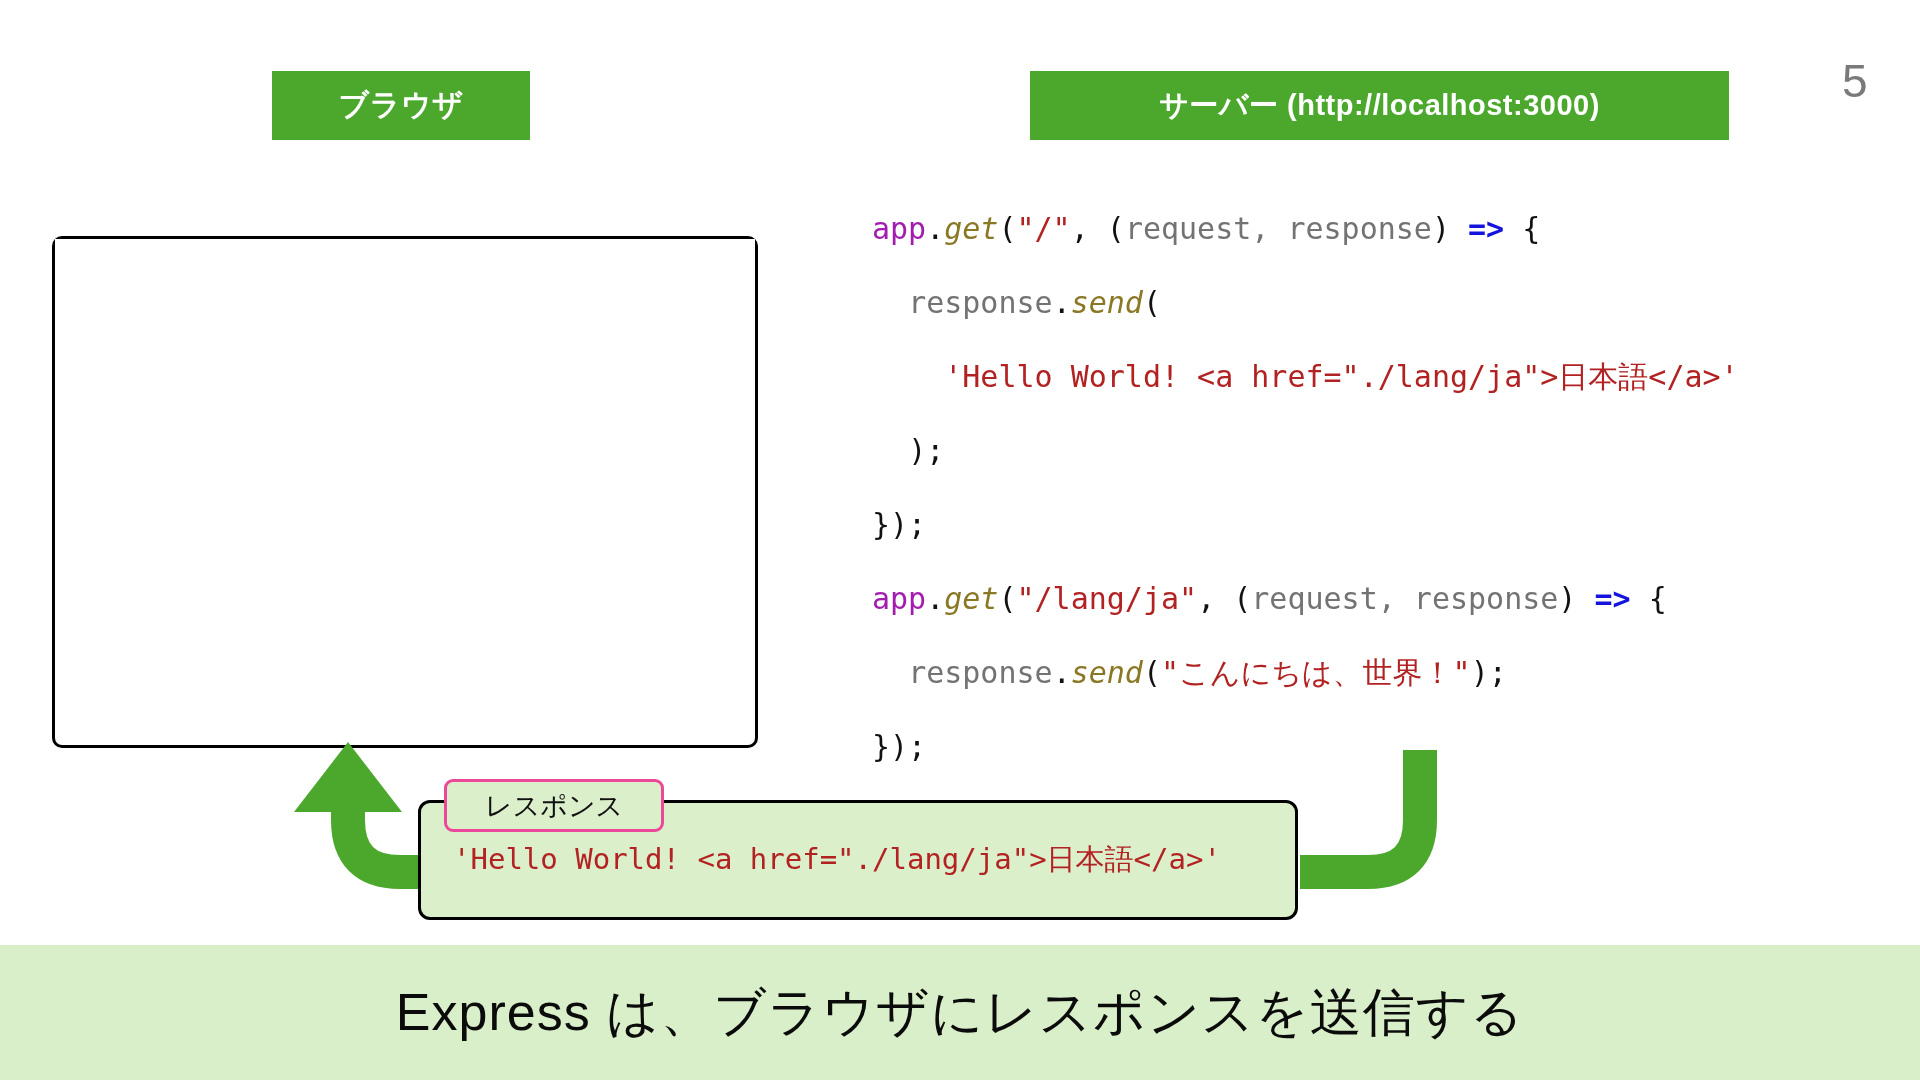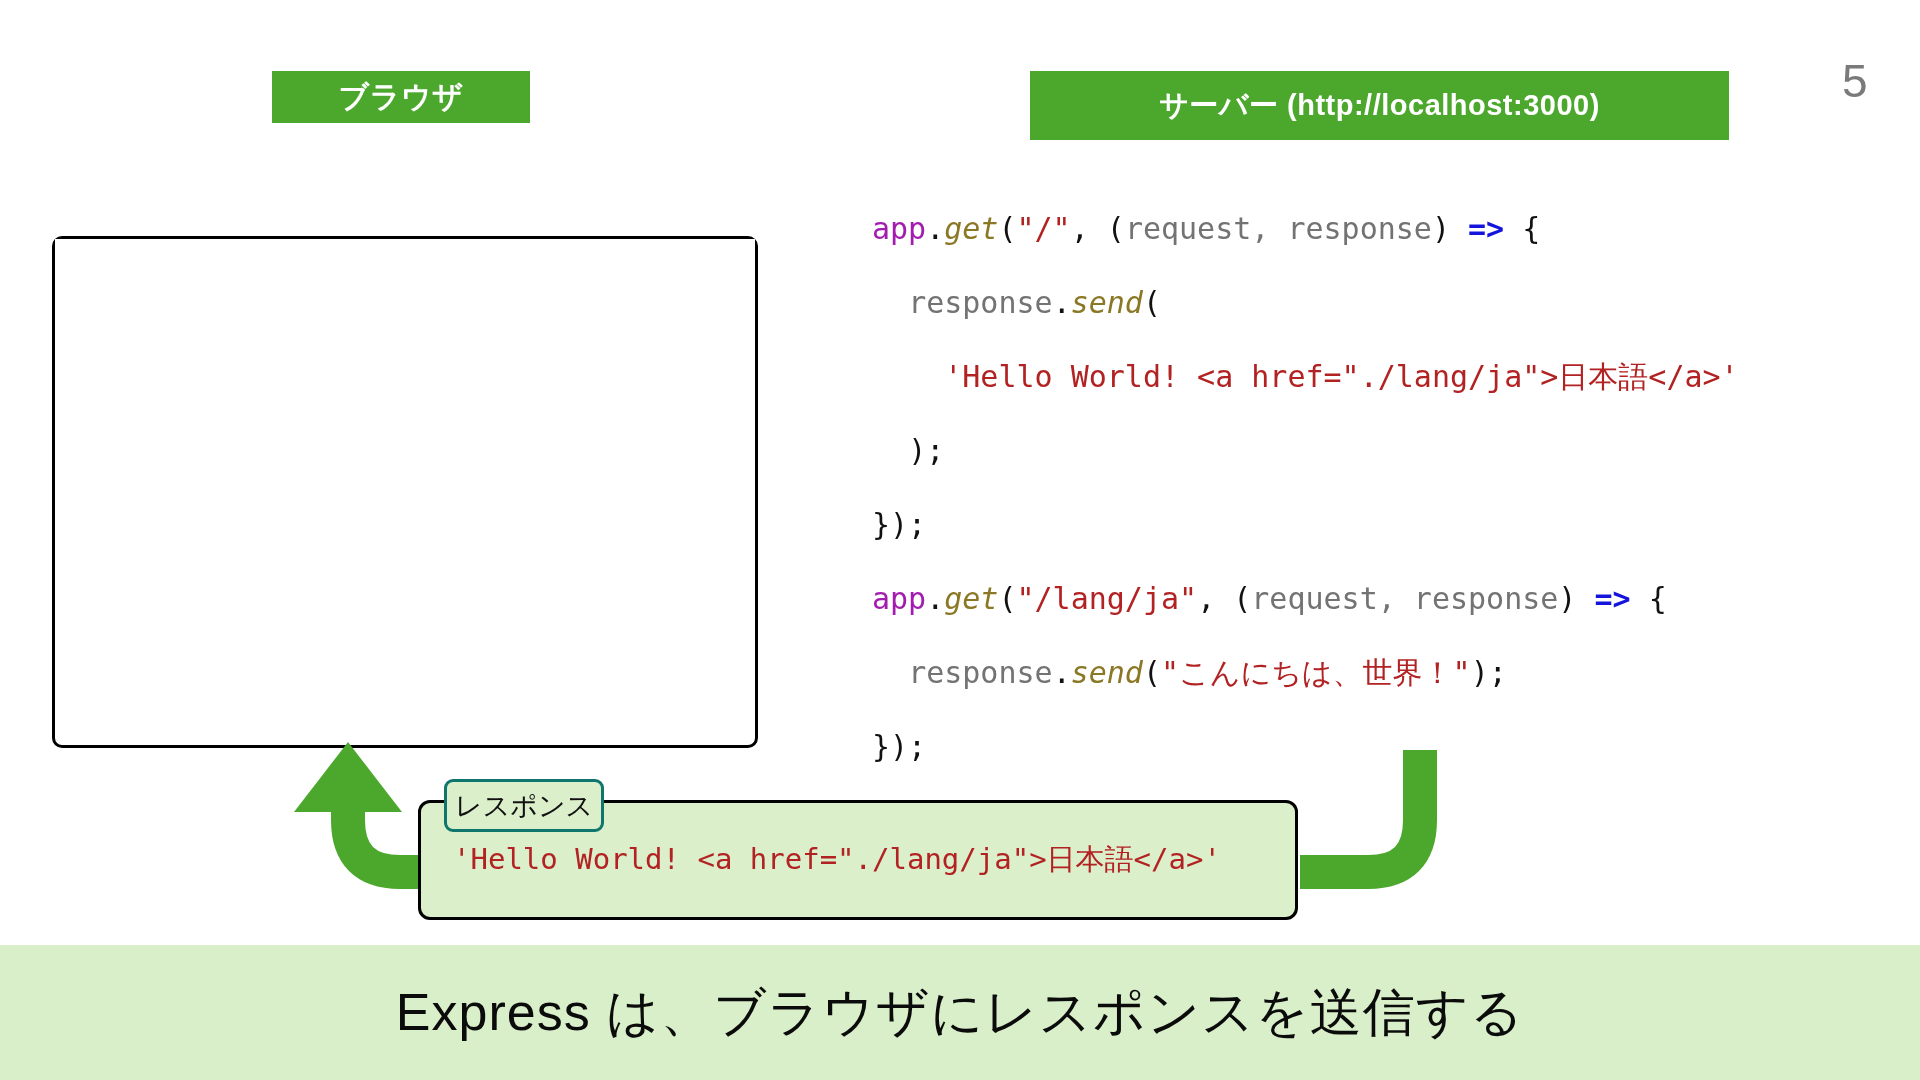--- a/index.html
+++ b/index.html
@@ -36,21 +36,21 @@
     display: flex;
     align-items: center;
     justify-content: center;
     letter-spacing: 0.5px;
     box-sizing: border-box;
   }
   .pill-browser {
     left: 272px;
     top: 71px;
     width: 258px;
-    height: 52px;
+    height: 69px;
     font-size: 30px;
   }
   .pill-server {
     left: 1030px;
     top: 71px;
     width: 699px;
     height: 69px;
     font-size: 29px;
   }
 
@@ -155,23 +155,23 @@
     font-family: "DejaVu Sans Mono", "Liberation Mono", monospace;
     font-size: 29px;
     color: #B22222;
     white-space: pre;
   }
   .response-label {
     position: absolute;
     left: 444px;
     top: 779px;
     height: 53px;
-    padding: 0 8px;
+    padding: 0 38px;
     background: #DCEFCB;
-    border: 3px solid #0f766e;
+    border: 3px solid #ec4899;
     border-radius: 9px;
     box-sizing: border-box;
     display: flex;
     align-items: center;
     font-size: 27px;
     color: #111111;
     z-index: 5;
   }
 
   

